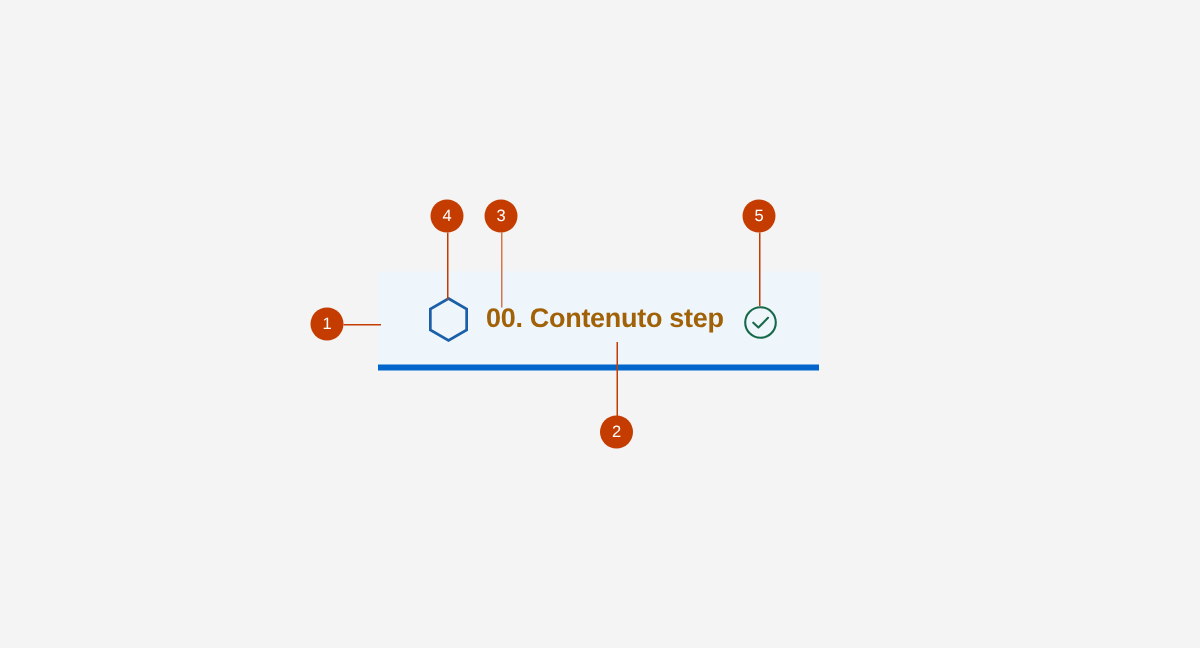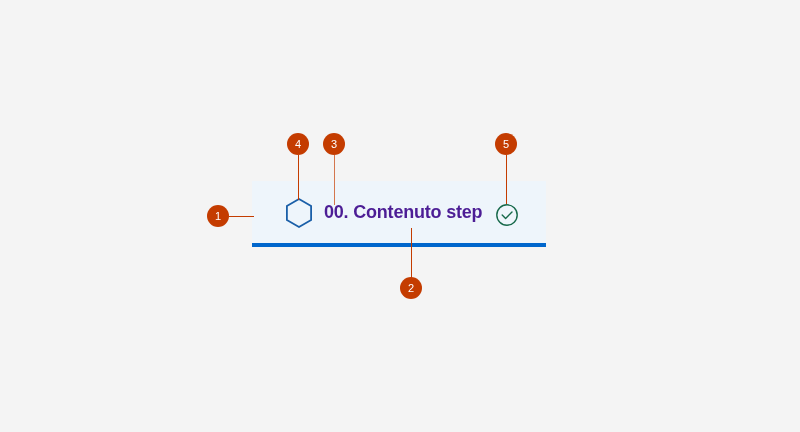--- a/index.html
+++ b/index.html
@@ -57,21 +57,21 @@
   }
   .step-title {
     position: absolute;
     left: 72px;
     top: 0;
     height: 62px;
     line-height: 62px;
     font-size: 18px;
     font-weight: bold;
     letter-spacing: -0.2px;
-    color: #4c1d95;
+    color: #a16207;
     white-space: nowrap;
   }
   .check-icon {
     position: absolute;
     left: 243px;
     top: 22px;
     width: 24px;
     height: 24px;
     display: block;
   }

